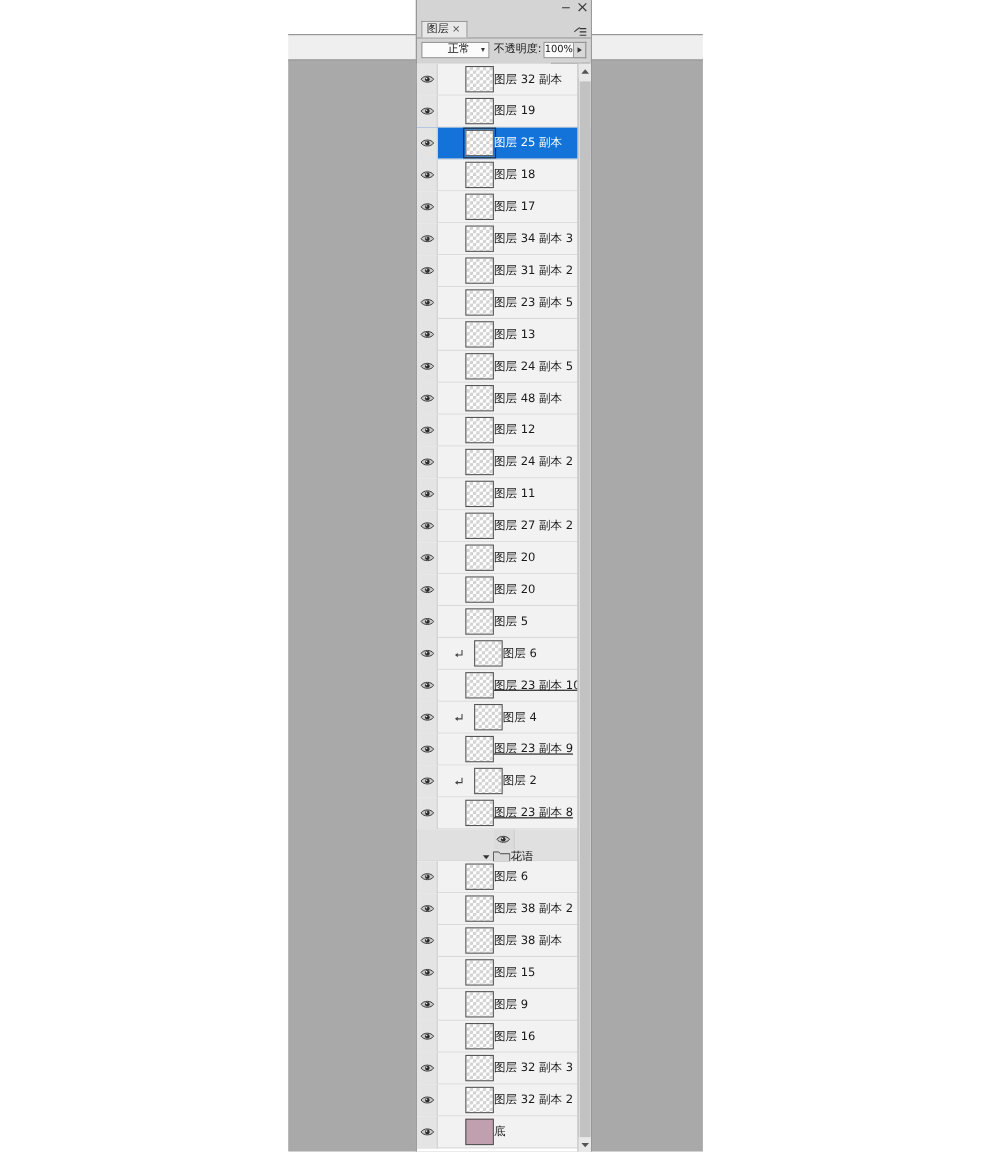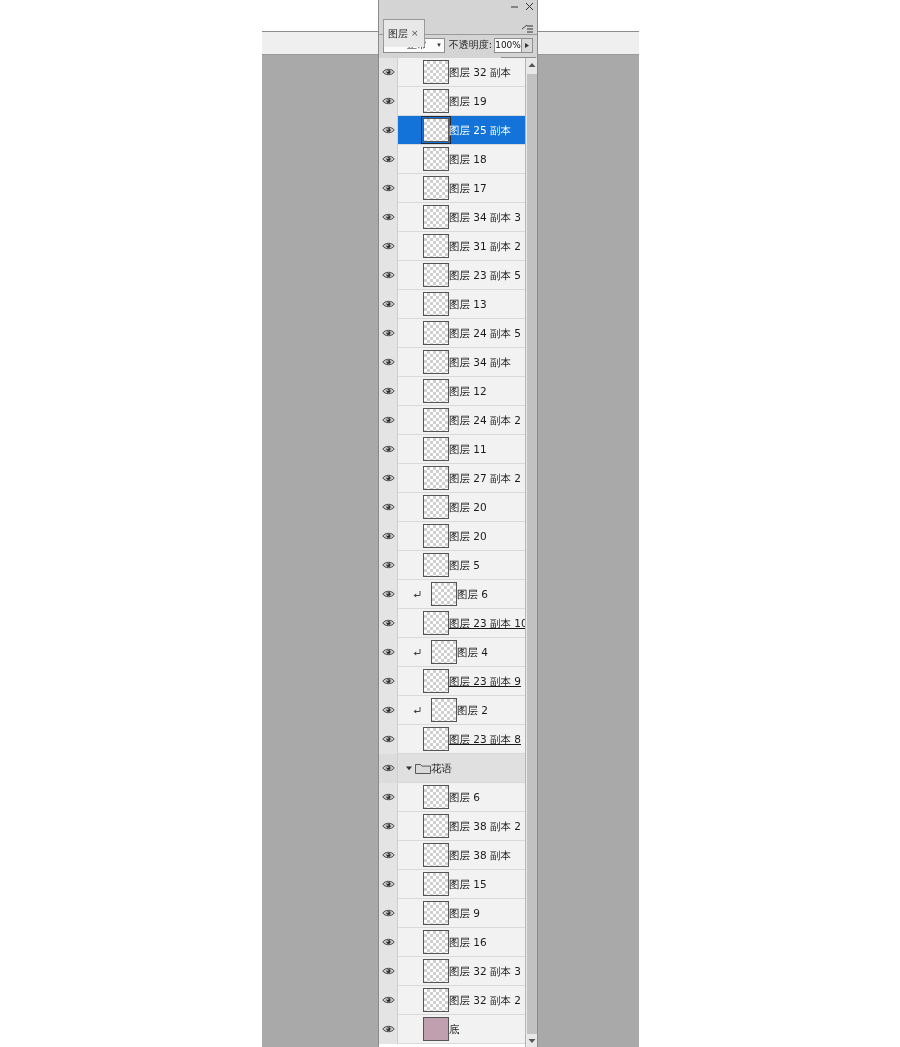--- a/index.html
+++ b/index.html
@@ -26,21 +26,21 @@
   }
   
   .panel-titlebar{position:relative;height:18px;background:#d4d4d4;}
   .win-controls{position:absolute;right:2px;top:1px;display:flex;gap:4px;align-items:center;}
   .win-btn{width:11px;height:11px;display:flex;align-items:center;justify-content:center;
     font-size:10px;line-height:10px;color:#3a3a3a;cursor:default;}
   .win-btn svg{display:block;}
 
   
   .tab-row{position:relative;height:16px;background:#d4d4d4;border-bottom:1px solid #9a9a9a;}
-  .tab{position:absolute;left:4px;top:1px;height:28px;min-width:42px;
+  .tab{position:absolute;left:4px;top:1px;height:15px;min-width:42px;
     background:#e8e8e8;border:1px solid #9a9a9a;border-bottom:none;
     display:flex;align-items:center;gap:3px;padding:0 4px;box-sizing:border-box;}
   .tab-label{font-size:10px;color:#1d1d1d;line-height:10px;}
   .tab-close{font-size:9px;color:#555;line-height:9px;}
   .panel-menu{position:absolute;right:3px;top:2px;width:12px;height:11px;display:block;}
 
   
   .blend-row{height:20px;display:flex;align-items:center;padding:0 4px;background:#d4d4d4;box-sizing:border-box;}
   .blend-select{width:72px;height:15px;background:#fbfbfb;border:1px solid #8f8f8f;
     display:flex;align-items:center;justify-content:space-between;padding:0 3px;box-sizing:border-box;}
@@ -82,21 +82,21 @@
   .thumb.solid{background-image:none;}
   .thumb.sel-outline{outline:1px solid #2a2a2a;outline-offset:1px;}
   .name{font-size:10.5px;color:#1a1a1a;margin-left:0;line-height:12px;white-space:nowrap;
     overflow:hidden;text-overflow:ellipsis;}
   .row.sel .name{color:#ffffff;}
   .name.txtlayer{text-decoration:underline;}
   .grp-arrow{width:12px;flex:0 0 12px;display:flex;align-items:center;justify-content:center;}
   .grp-arrow svg{display:block;}
   .folder{width:16px;height:13px;flex:0 0 16px;}
   .folder svg{display:block;}
-  .row.group{background:#e0e0e0;}
+  .row.group{background:#e0e0e0;flex-direction:column;}
   .row.group .eye-cell{background:#dcdcdc;}
   .indent{flex:0 0 auto;}
 
   
   #vscroll{position:absolute;right:0;top:58px;width:12px;bottom:0;background:#e8e8e8;
     border-left:1px solid #b5b5b5;box-sizing:border-box;}
   .sb-btn{width:11px;height:13px;display:flex;align-items:center;justify-content:center;background:#e8e8e8;}
   .sb-btn svg{display:block;}
   #sb-up{position:absolute;top:0;left:0;}
   #sb-down{position:absolute;bottom:0;left:0;}
@@ -377,21 +377,21 @@
               <path d="M0.8 5 C3 1.4 10 1.4 12.2 5 C10 8.6 3 8.6 0.8 5 Z" fill="#c9c9c9" stroke="#3a3a3a" stroke-width="0.9"></path>
               <circle cx="6.5" cy="5" r="2.1" fill="#2b2b2b"></circle>
               <circle cx="5.8" cy="4.3" r="0.7" fill="#efefef"></circle>
             </svg>
           </span>
         </div>
         <div class="content">
           <div class="indent" style="width: 14px;"></div>
           <div class="clip-ind"></div>
           <div class="thumb"></div>
-          <span class="name">图层 34 副本</span>
+          <span class="name">图层 48 副本</span>
         </div>
       </div>
       <div class="row">
         <div class="eye-cell">
           <span class="eye">
             <svg width="13" height="10" viewBox="0 0 13 10">
               <path d="M0.8 5 C3 1.4 10 1.4 12.2 5 C10 8.6 3 8.6 0.8 5 Z" fill="#c9c9c9" stroke="#3a3a3a" stroke-width="0.9"></path>
               <circle cx="6.5" cy="5" r="2.1" fill="#2b2b2b"></circle>
               <circle cx="5.8" cy="4.3" r="0.7" fill="#efefef"></circle>
             </svg>

